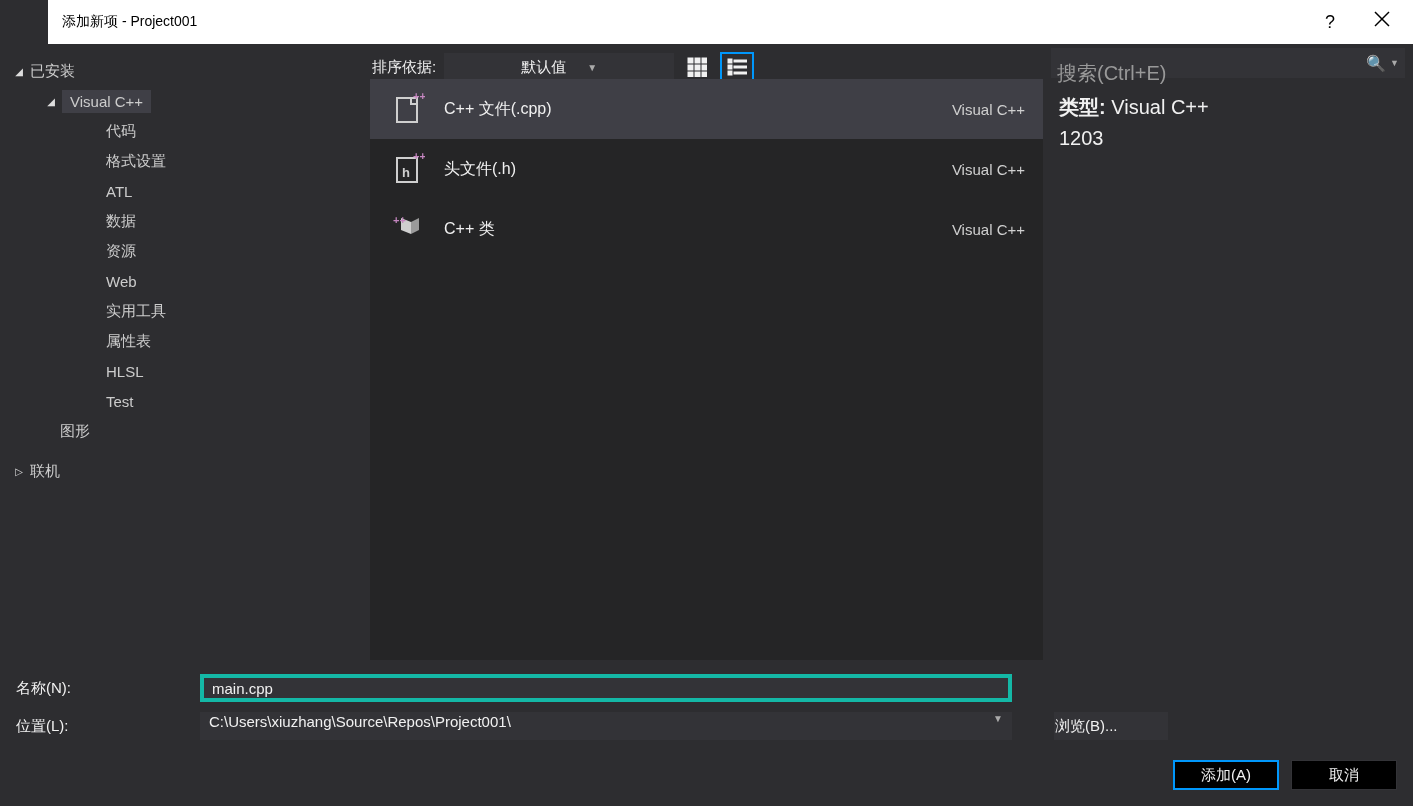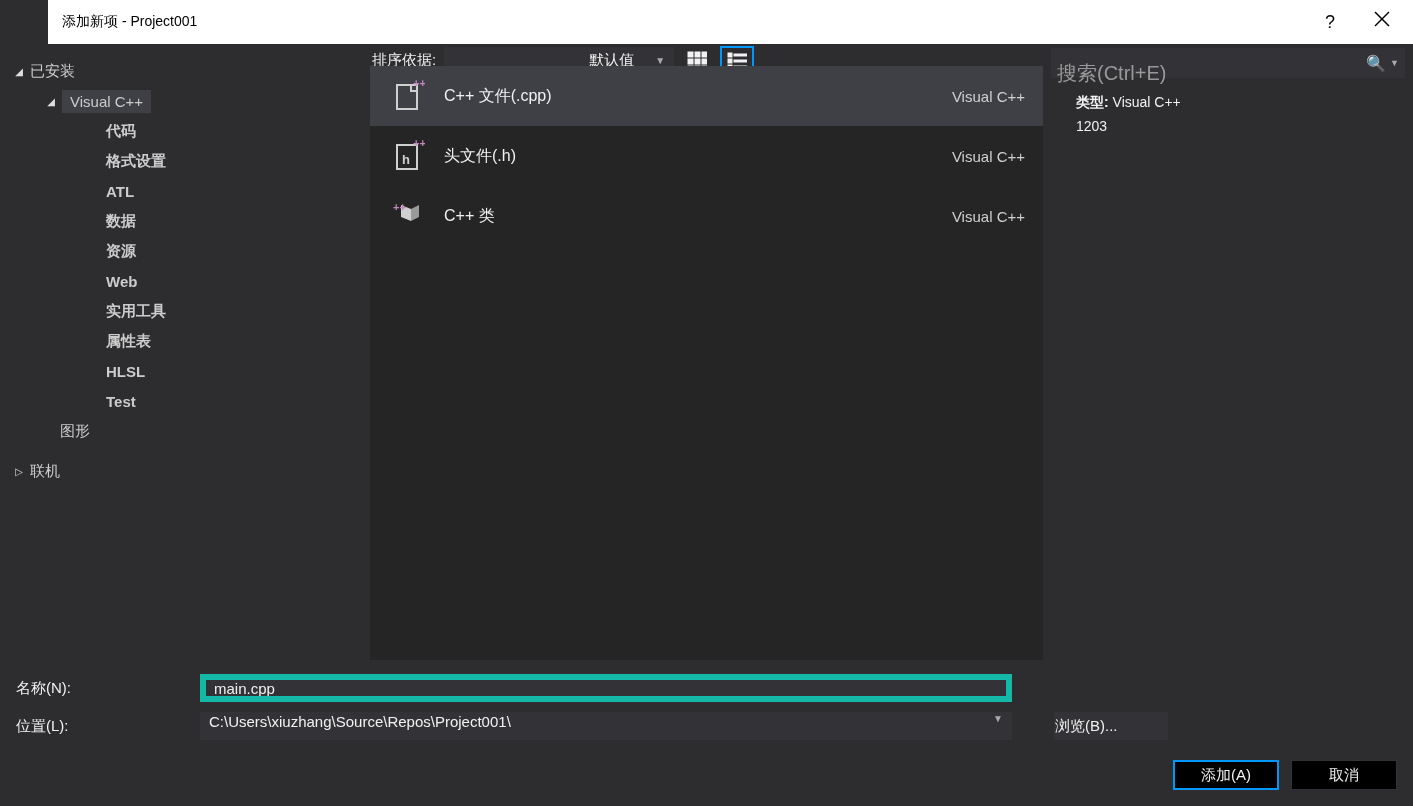--- a/index.html
+++ b/index.html
@@ -14,54 +14,54 @@
 
 .body { flex: 1; display: flex; flex-direction: column; background: #2d2d30; }
 
 .main { flex: 1; display: flex; min-height: 0; }
 
 .sidebar { width: 370px; padding: 12px 8px; font-size: 15px; color: #cccccc; }
 .tree-item { display: flex; align-items: center; height: 30px; padding-left: 4px; cursor: pointer; }
 .tree-item .arrow { width: 14px; text-align: center; margin-right: 4px; font-size: 10px; color: #ddd; }
 .tree-item.selected .lbl { background: #3f3f46; padding: 3px 8px; }
 .tree-sub { padding-left: 30px; }
-.tree-sub2 { padding-left: 62px; font-weight: bold; }
+.tree-sub2 { padding-left: 62px; }
 .tree-sub .tree-item, .tree-sub2 .tree-item { padding-left: 6px; }
 
 .center { flex: 1; display: flex; flex-direction: column; min-width: 0; }
-.toolbar { display: flex; align-items: center; height: 22px; padding: 13px 2px 2px 2px; gap: 6px; }
+.toolbar { display: flex; align-items: center; height: 35px; padding: 13px 2px 2px 2px; gap: 6px; }
 .sort-label { margin-right: 2px; font-size: 15px; }
-.combo { background: #333337; border: 1px solid #333337; color: #f1f1f1; height: 28px; width: 230px; padding: 0 8px; font-size: 15px; display: flex; align-items: center; justify-content: flex-end; cursor: pointer; gap: 21px; }
+.combo { background: #333337; border: 1px solid #333337; color: #f1f1f1; height: 28px; width: 230px; padding: 0 8px; font-size: 15px; display: flex; align-items: center; justify-content: center; cursor: pointer; gap: 21px; }
 .combo .chev { font-size: 10px; color: #aaa; }
 .view-btn { width: 34px; height: 30px; display: flex; align-items: center; justify-content: center; cursor: pointer; }
 .view-btn.active { border: 2px solid #0097fb; }
 .vb-svg { width: 20px; height: 20px; }
 .vb-svg rect, .vb-svg line { stroke: #f1f1f1; fill: #f1f1f1; }
 
 .template-list { flex: 1; background: #252526; overflow: auto; }
 .tmpl { display: flex; align-items: center; height: 60px; padding: 0 18px; cursor: pointer; }
 .tmpl.selected { background: #3f3f46; }
 .tmpl-icon { width: 40px; height: 40px; display: flex; align-items: center; justify-content: center; margin-right: 16px; position: relative; }
 .tmpl-name { flex: 1; font-size: 16px; }
 .tmpl-lang { font-size: 15px; color: #d0d0d0; }
 
 .right { width: 370px; display: flex; flex-direction: column; }
 .search { display: flex; align-items: center; background: #333337; height: 30px; margin: 4px 8px 8px 8px; padding: 0 6px; }
 .search input { flex: 1; background: transparent; border: none; outline: none; color: #f1f1f1; font-size: 20px; margin-top: 21px; }
 .search input::placeholder { color: #999; }
 .search .mag { font-size: 16px; margin-left: 4px; margin-right: 2px; }
 .search .chev2 { font-size: 9px; color: #aaa; margin-left: 2px; }
-.details { padding: 8px 33px; font-size: 14px; }
+.details { padding: 8px 16px; font-size: 20px; }
 .details .row1 { margin-bottom: 6px; }
 .details .k { font-weight: bold; }
 
 .bottom { padding: 14px 16px 6px 16px; }
 .form-row { display: flex; align-items: center; margin-bottom: 10px; gap: 12px; }
 .form-label { width: 172px; font-size: 15px; }
-.name-input { flex: 0 0 812px; height: 28px; background: #333337; border: 6px solid #14b8a6; color: #f1f1f1; padding: 0 8px; font-size: 15px; outline: none; }
+.name-input { flex: 0 0 812px; height: 28px; background: #333337; border: 4px solid #14b8a6; color: #f1f1f1; padding: 0 8px; font-size: 15px; outline: none; }
 .loc-combo { flex: 0 0 812px; height: 28px; background: #333337; border: 1px solid #333337; color: #f1f1f1; padding: 0 8px; font-size: 15px; display: flex; justify-content: space-between; cursor: pointer; }
 .loc-combo .chev { font-size: 10px; color: #aaa; }
 .browse-btn { width: 114px; height: 28px; background: #333337; border: 1px solid #333337; color: #f1f1f1; display: flex; align-items: center; justify-content: flex-start; font-size: 15px; cursor: pointer; }
 
 .footer { display: flex; justify-content: flex-end; padding: 4px 16px 16px 16px; gap: 12px; }
 .btn { width: 106px; height: 30px; background: #000000; border: 1px solid #333337; color: #f1f1f1; display: flex; align-items: center; justify-content: center; font-size: 15px; cursor: pointer; }
 .btn.primary { border: 2px solid #0097fb; }
 
 .file-icon-svg { width: 34px; height: 34px; }
 </style>

